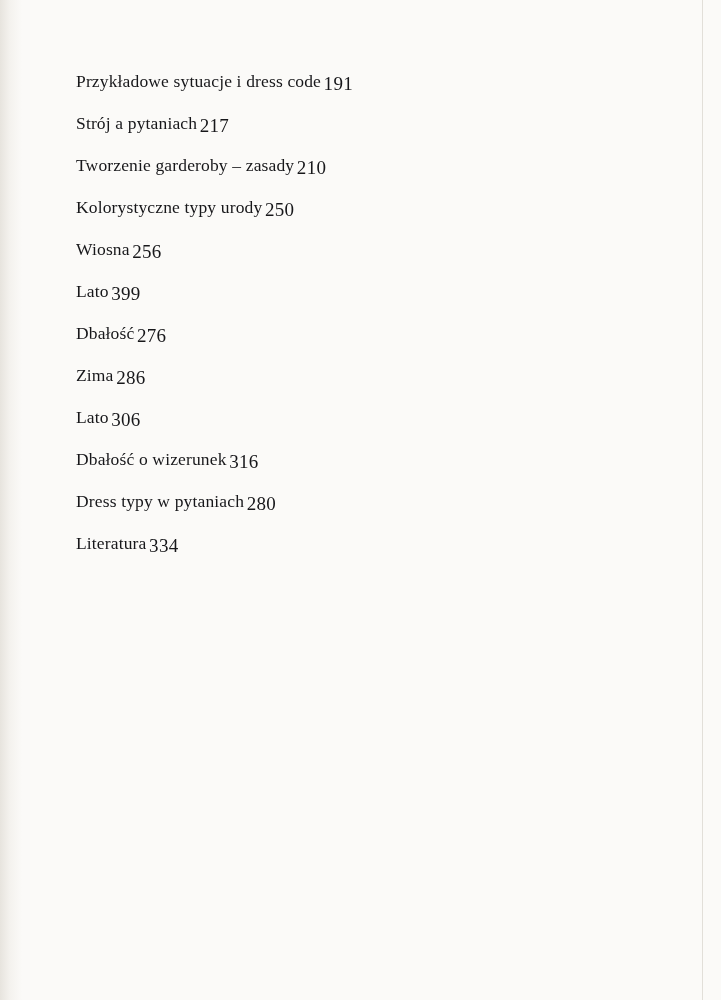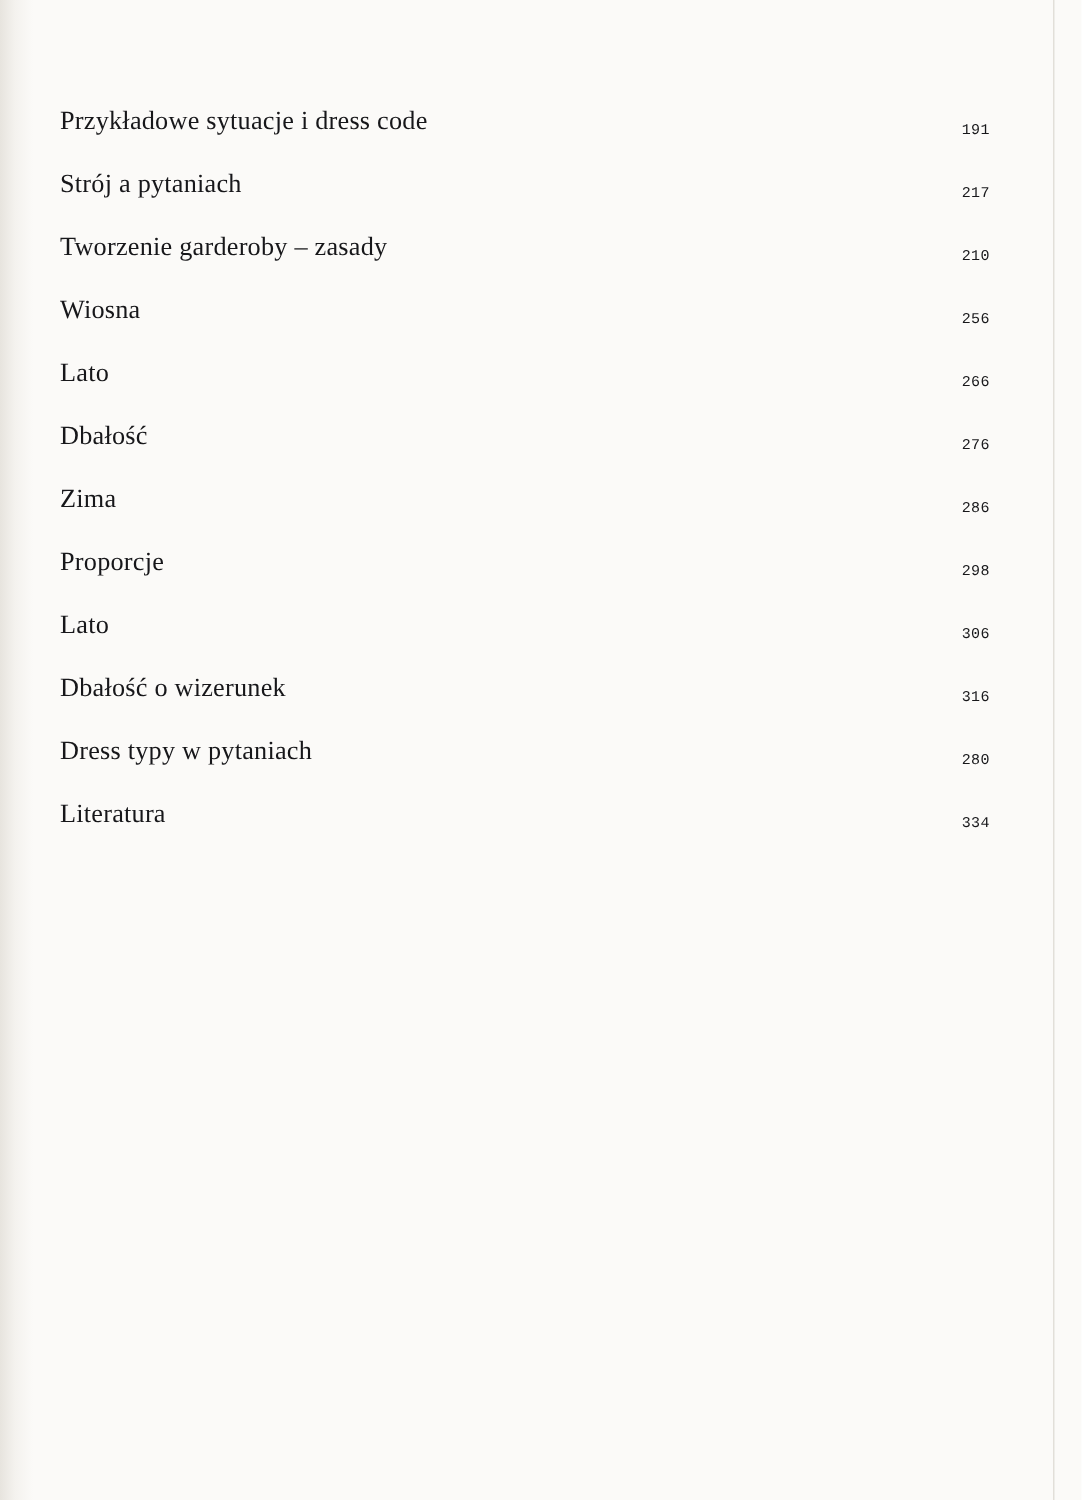--- a/index.html
+++ b/index.html
@@ -56,40 +56,39 @@
   .toc {
     position: absolute;
     left: 40px;
     top: 70px;
     width: 620px;
   }
 
   .toc-row {
     display: flex;
     align-items: baseline;
-    justify-content: space-between;
     height: 42px;
+    margin-left: 36px;
   }
 
   .toc-title {
     font-size: 17.5px;
     line-height: 1.2;
     letter-spacing: 0.15px;
     color: #17171a;
     white-space: nowrap;
   }
 
   .toc-page {
-    font-size: 10px;
+    font-size: 19px;
     color: #17171a;
     letter-spacing: 0.3px;
     min-width: 32px;
     text-align: right;
     transform: translateY(3px);
-    font-family: Liberation Mono, monospace;
   }
 </style>
 </head>
 <body>
 
 <div class="page">
   <div class="spine-shade"></div>
   <div class="trim-line"></div>
 
   <div class="ghost" style="left:360px; top:385px;"></div>
@@ -107,45 +106,45 @@
     <div class="toc-row">
       <span class="toc-title">Strój a pytaniach</span>
       <span class="toc-page">217</span>
     </div>
 
     <div class="toc-row">
       <span class="toc-title">Tworzenie garderoby – zasady</span>
       <span class="toc-page">210</span>
     </div>
 
+    <div class="toc-row">
+      <span class="toc-title">Kolorystyczne typy urody</span>
+      <span class="toc-page">250</span>
+    </div>
 
     <div class="toc-row">
       <span class="toc-title">Wiosna</span>
       <span class="toc-page">256</span>
     </div>
 
     <div class="toc-row">
       <span class="toc-title">Lato</span>
-      <span class="toc-page">266</span>
+      <span class="toc-page">399</span>
     </div>
 
     <div class="toc-row">
       <span class="toc-title">Dbałość</span>
       <span class="toc-page">276</span>
     </div>
 
     <div class="toc-row">
       <span class="toc-title">Zima</span>
       <span class="toc-page">286</span>
     </div>
 
-    <div class="toc-row">
-      <span class="toc-title">Proporcje</span>
-      <span class="toc-page">298</span>
-    </div>
 
     <div class="toc-row">
       <span class="toc-title">Lato</span>
       <span class="toc-page">306</span>
     </div>
 
     <div class="toc-row">
       <span class="toc-title">Dbałość o wizerunek</span>
       <span class="toc-page">316</span>
     </div>

